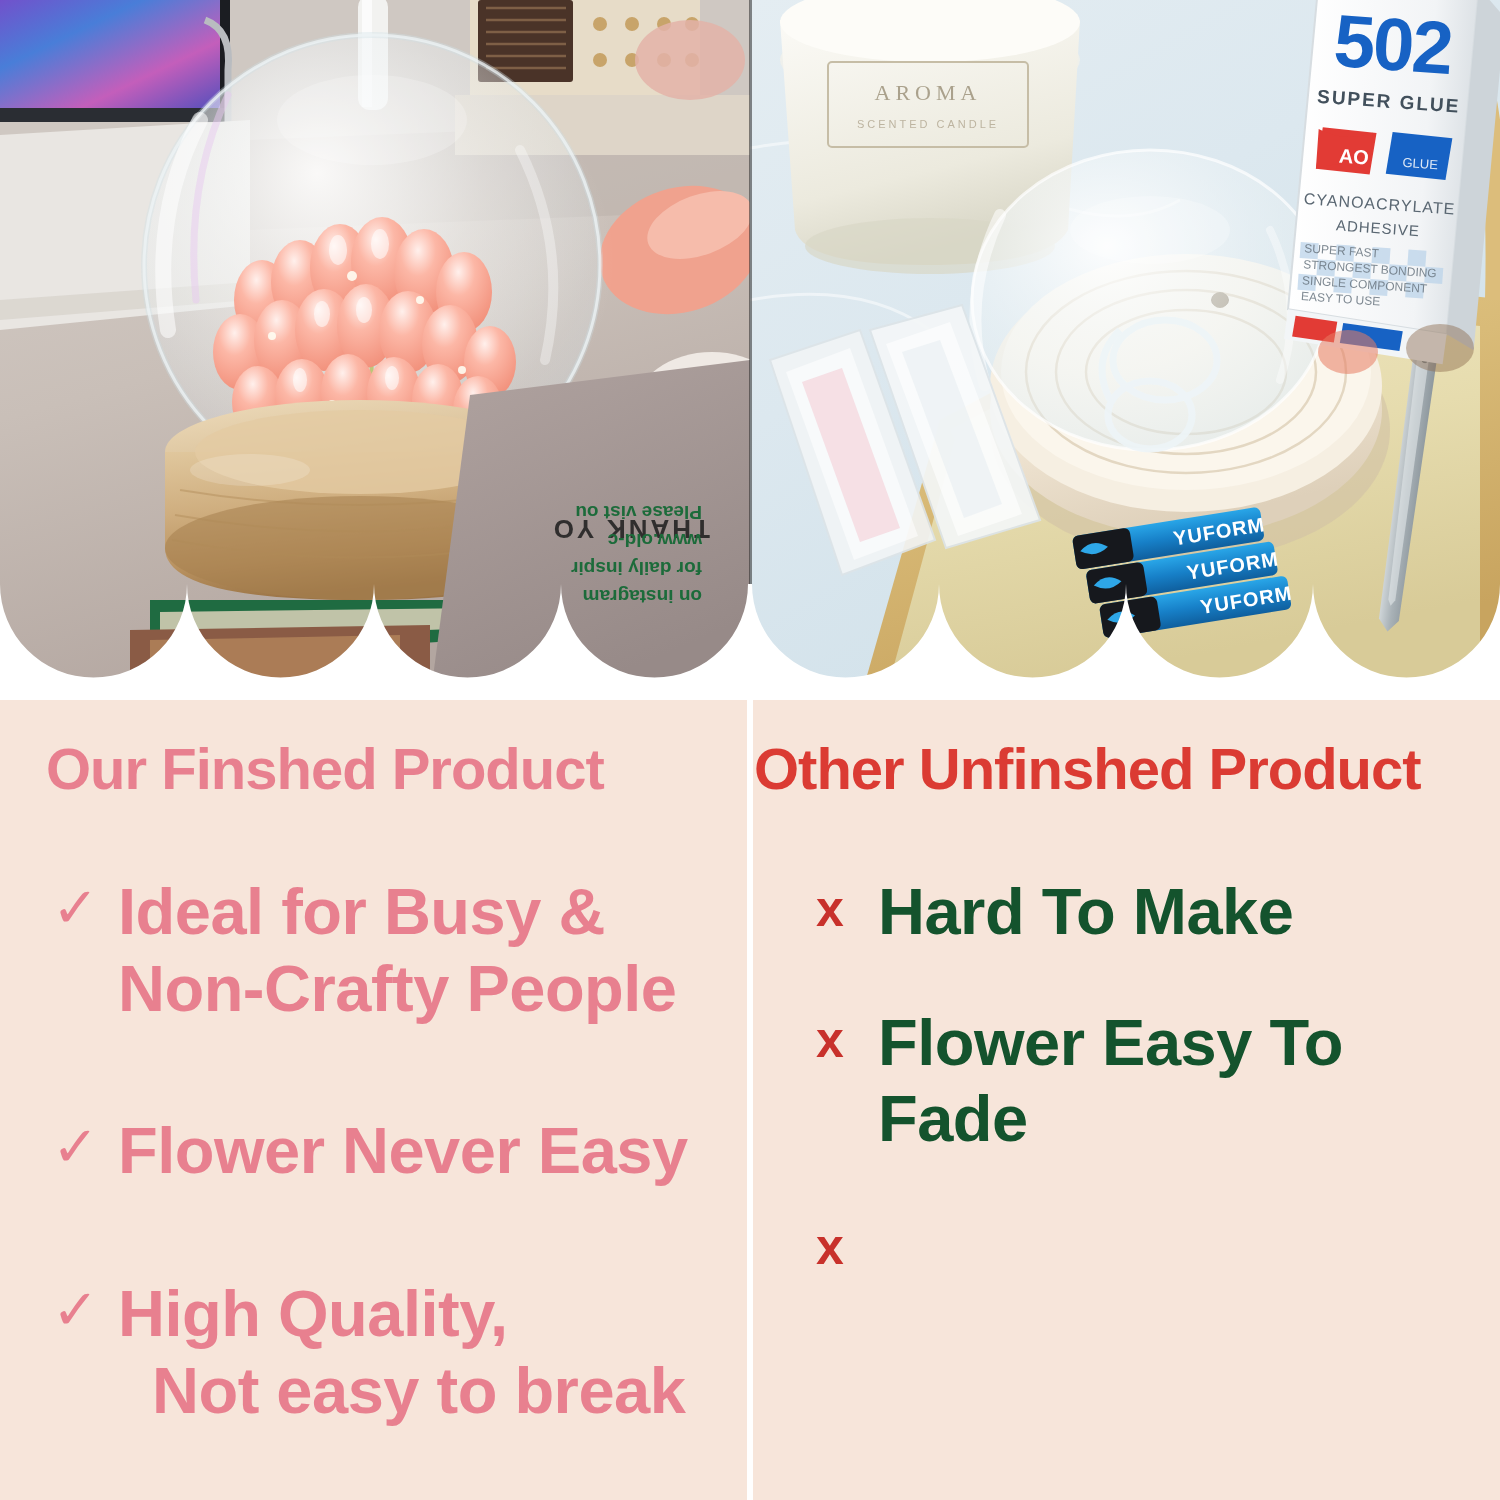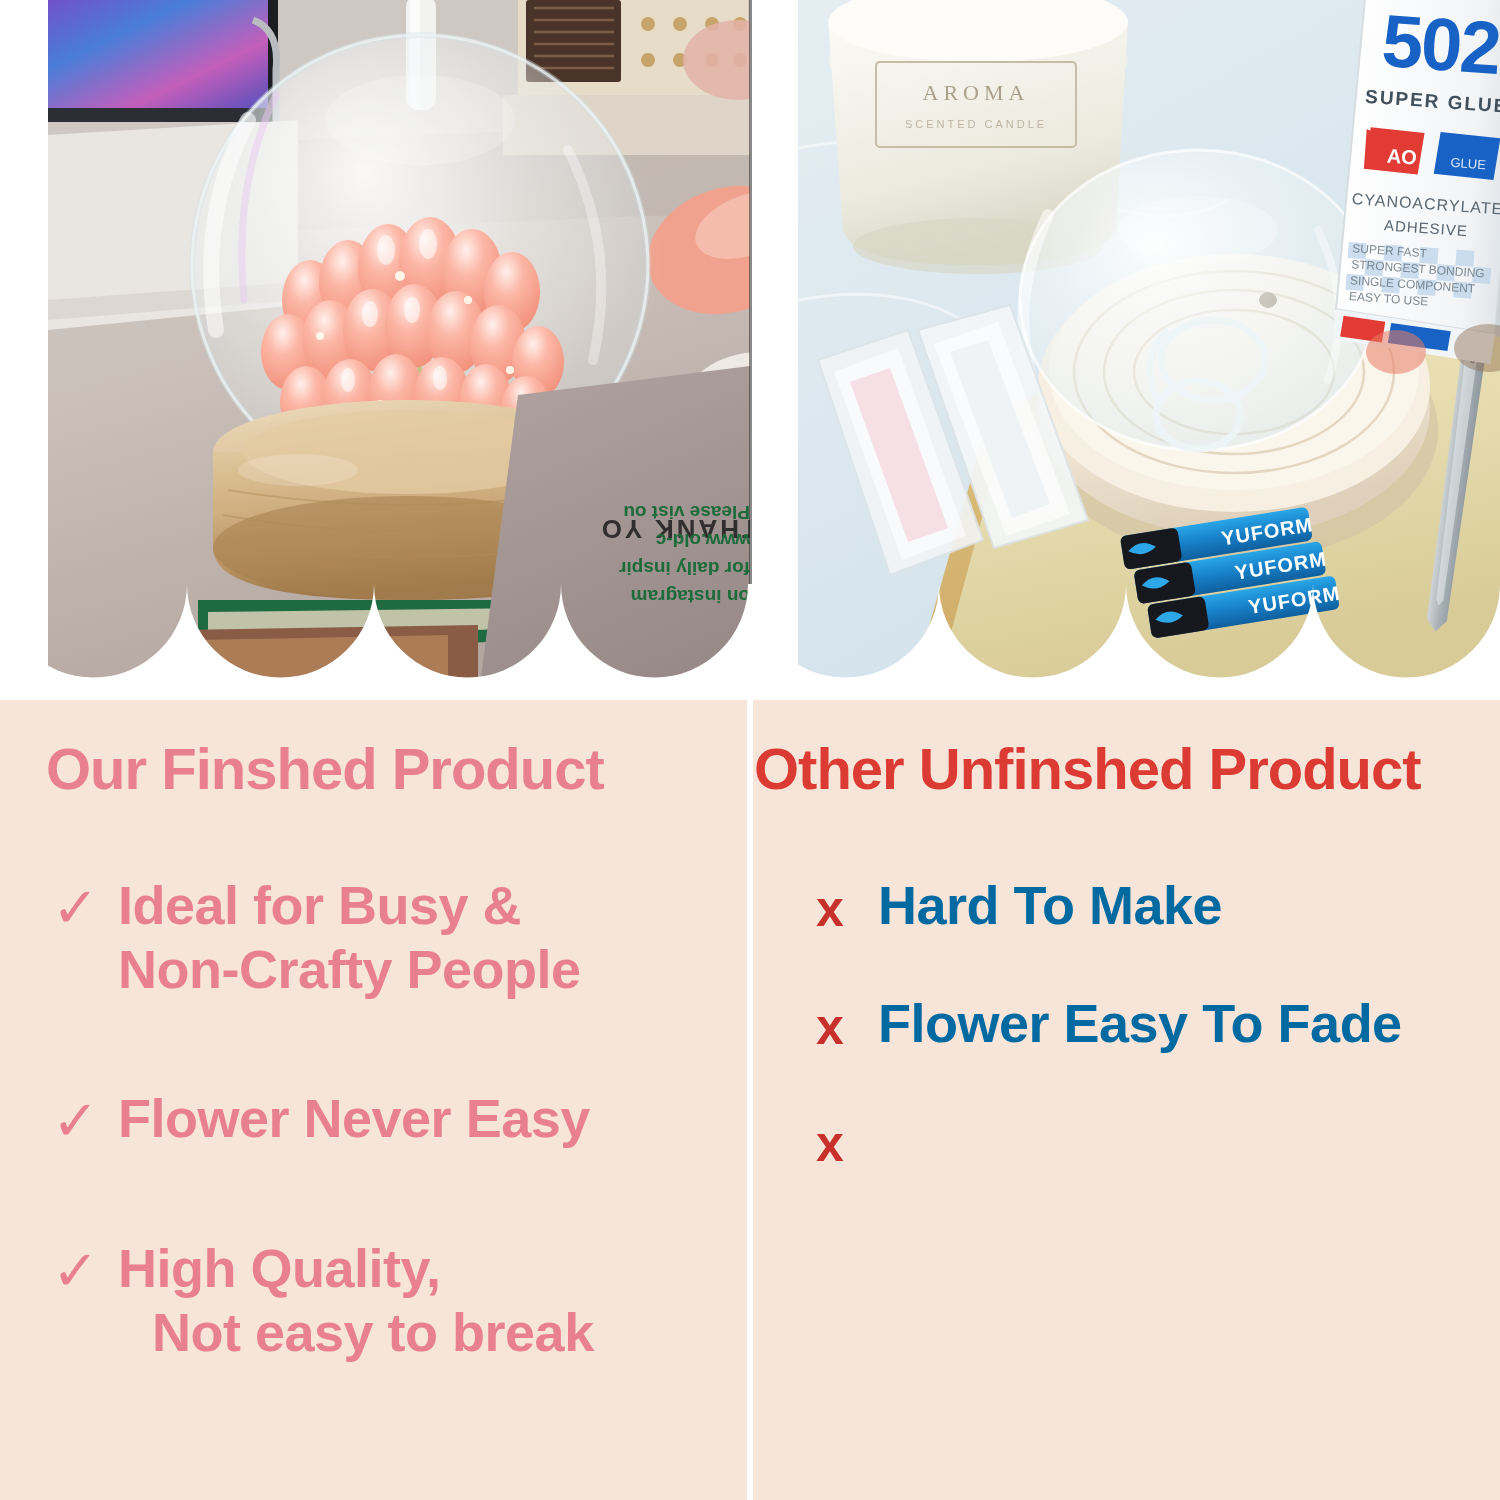--- a/index.html
+++ b/index.html
@@ -19,21 +19,20 @@
   .photo-band {
     position:absolute; top:0; left:0;
     width:1500px; height:700px;
     overflow:hidden;
     background:#ffffff;
   }
   .photo {
     position:absolute; top:0;
     width:750px; height:700px;
     overflow:hidden;
-    padding-left:48px;
   }
   .photo-left  { left:0; }
   .photo-right { left:750px; }
   .photo svg { display:block; width:750px; height:700px; }
 
   .photo-seam {
     position:absolute; top:0; left:749px;
     width:3px; height:700px;
     background:#2a2a2a; opacity:.55;
     z-index:4;
@@ -101,28 +100,28 @@
   }
   .mark-x {
     width:62px;
     font-size:50px;
     color:#C8312B;
     font-weight:bold;
     margin-top:10px;
   }
 
   .btext {
-    font-size:54px;
+    font-size:65px;
     font-weight:bold;
     font-stretch:condensed;
     line-height:1.18;
     letter-spacing:-.5px;
   }
   .btext-left  { color:#E8808F; }
-  .btext-right { color:#0369a1; }
+  .btext-right { color:#14532d; }
   .indent { padding-left:34px; display:block; }
 </style>
 </head>
 <body>
 
 <div class="page">
 
   <div class="photo-band">
 
     <div class="photo photo-left">

